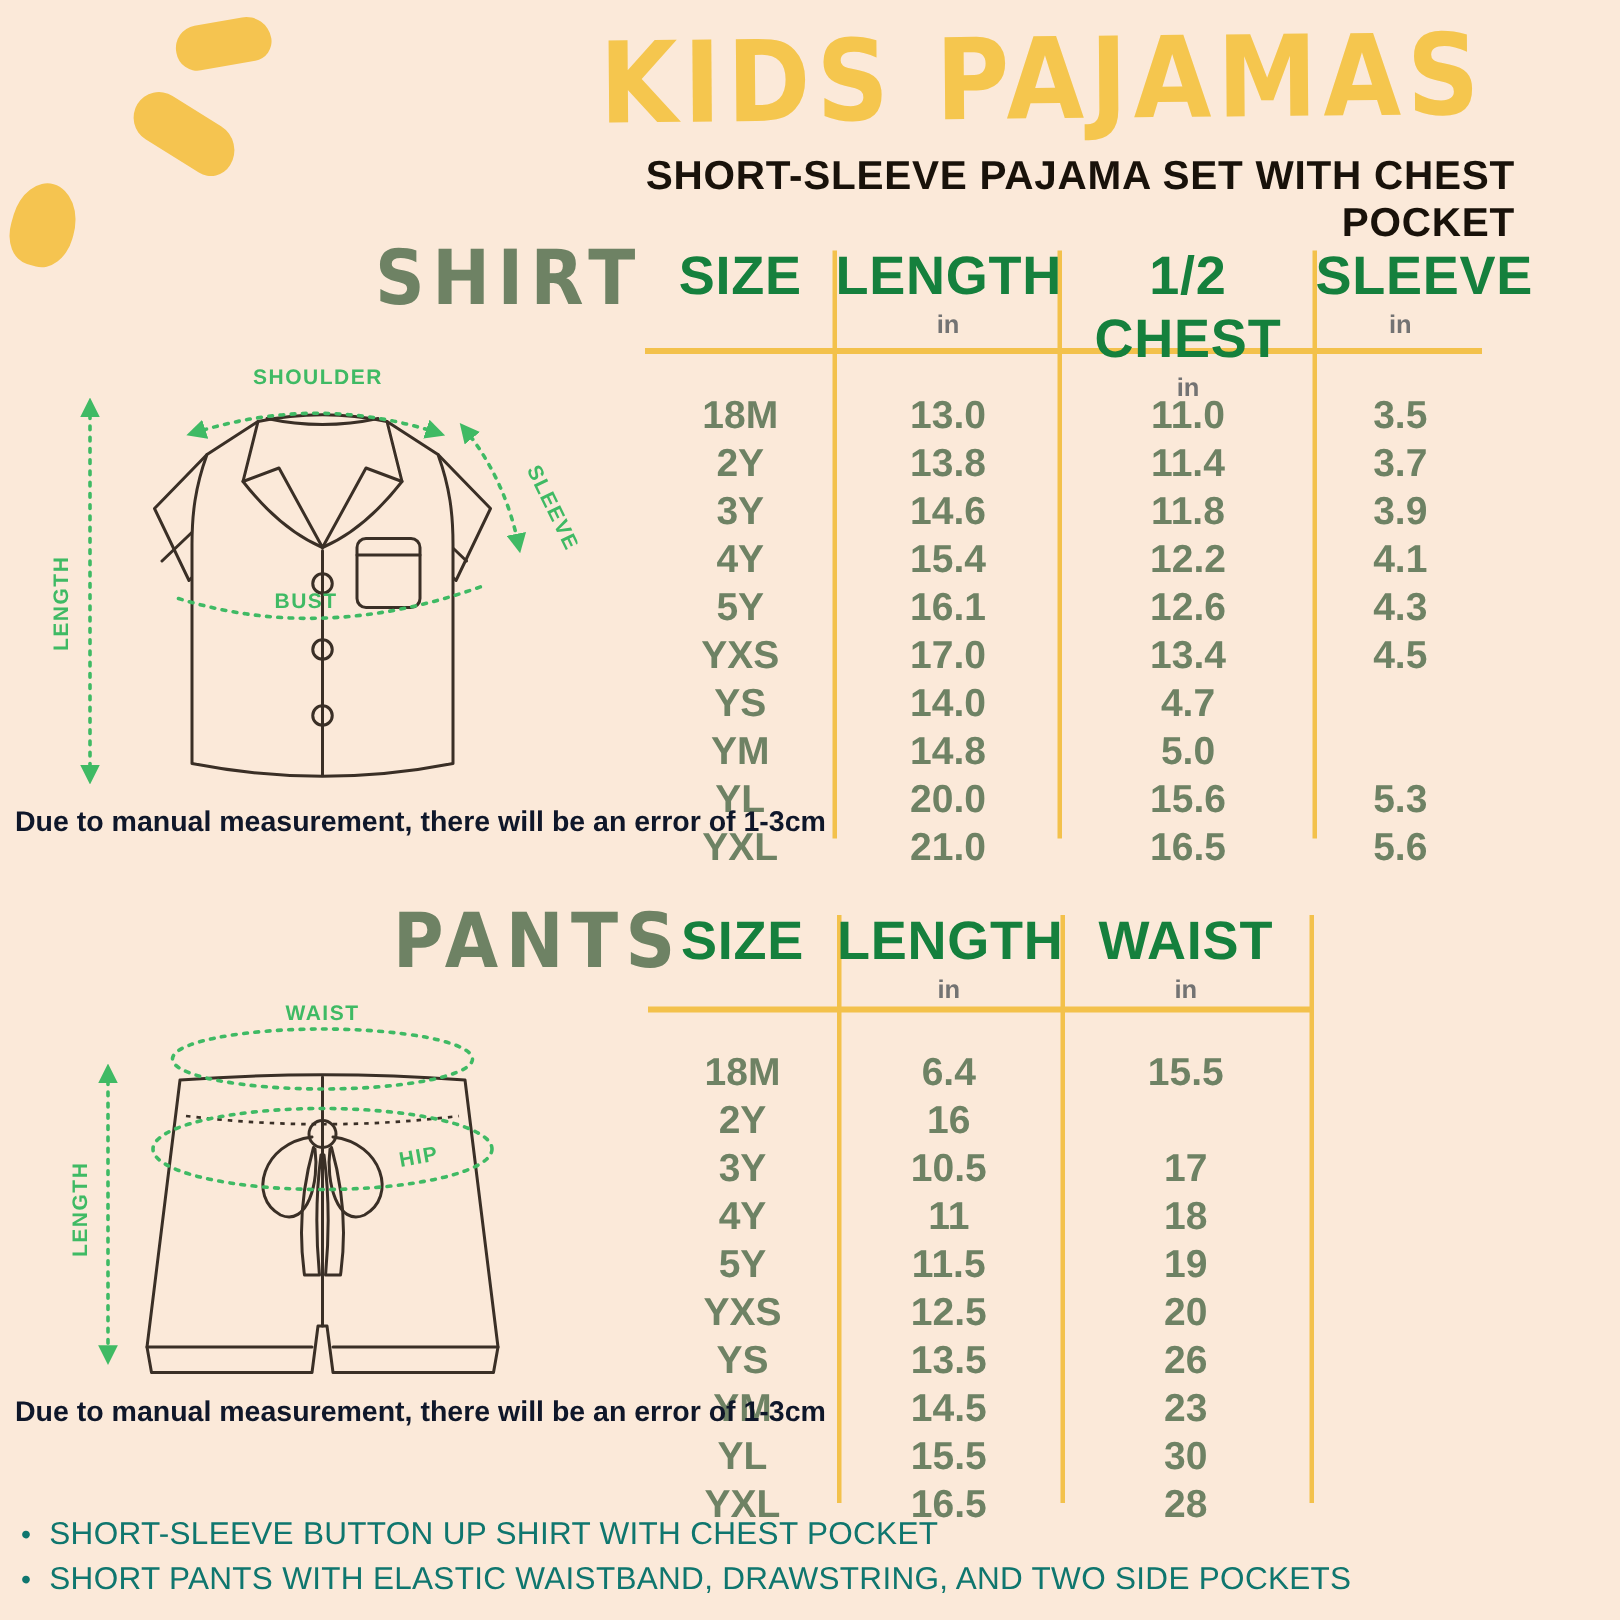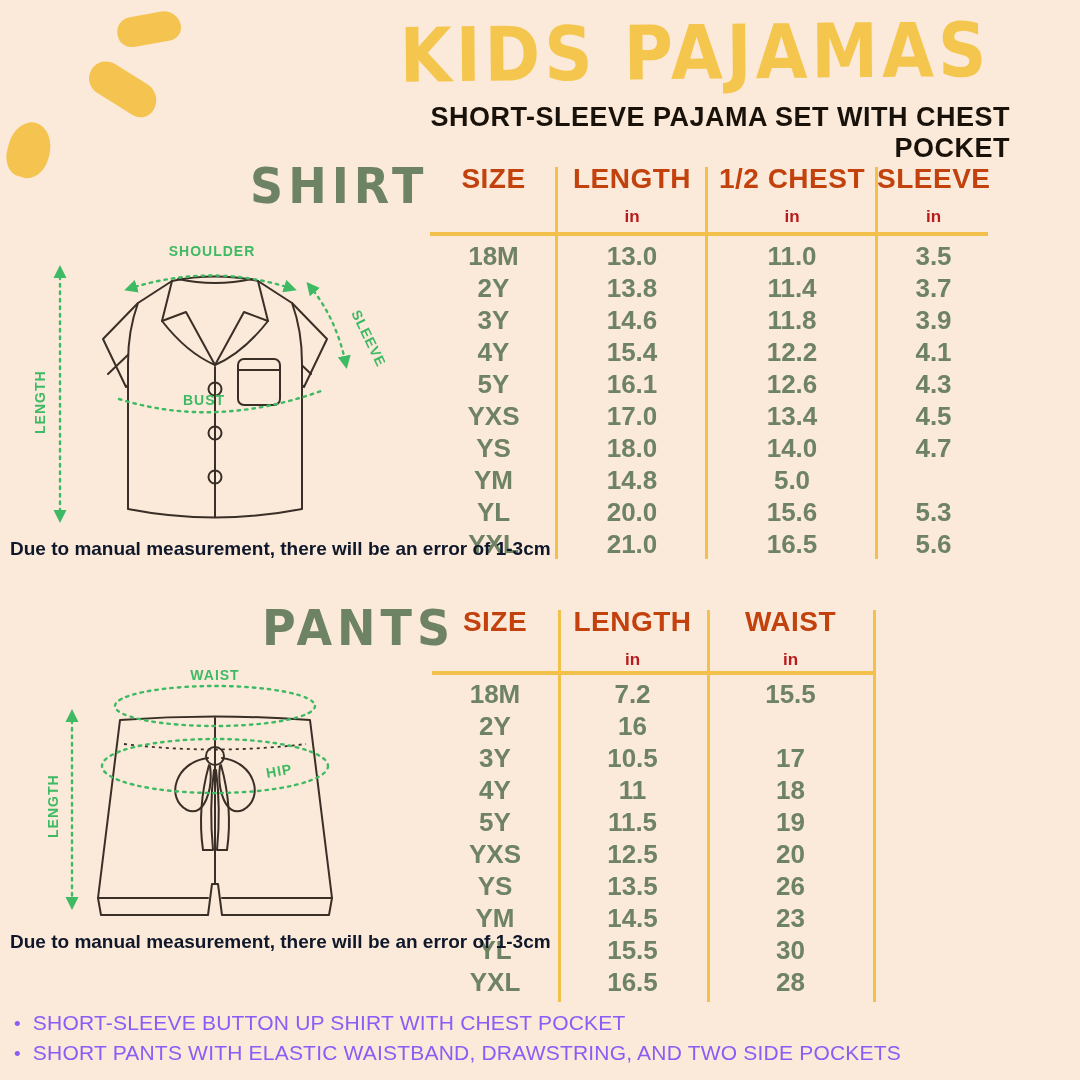--- a/index.html
+++ b/index.html
@@ -30,34 +30,34 @@
   .shirt-table{left:430px;top:155px;width:560px;height:412px;}
   .pants-table{left:432px;top:598px;width:444px;height:412px;}
   .vline{position:absolute;width:3px;background:#f3c14b;top:12px;height:392px;}
   .hline{position:absolute;height:4px;background:#f3c14b;left:0;}
   .shirt-table .hline{top:77px;width:558px;}
   .pants-table .hline{top:73px;width:442px;}
   .thead{display:grid;position:absolute;top:8px;left:0;right:0;}
   .shirt-table .thead,.shirt-table .trow{grid-template-columns:127px 150px 170px 113px;}
   .pants-table .thead,.pants-table .trow{grid-template-columns:126px 149px 167px;}
   .hcell{text-align:center;}
-  .hlabel{font-size:28px;font-weight:bold;color:#c2410c;letter-spacing:0.5px;}
-  .hunit{font-size:17px;font-weight:bold;color:#b91c1c;margin-top:12px;min-height:20px;}
-  .tbody{position:absolute;left:0;right:0;}
+  .hlabel{font-size:36px;font-weight:bold;color:#15803d;letter-spacing:0.5px;}
+  .hunit{font-size:17px;font-weight:bold;color:#737373;margin-top:2px;min-height:20px;}
+  .tbody{position:absolute;left:0;right:0;margin-top:20px;}
   .shirt-table .tbody{top:85px;}
   .pants-table .tbody{top:80px;}
   .trow{display:grid;height:32px;line-height:32px;}
   .tcell{text-align:center;font-size:26px;font-weight:bold;color:#6e8264;}
 
   
   .note{position:absolute;left:10px;font-size:19px;font-weight:bold;color:#0f172a;}
   .note-shirt{top:538px;}
   .note-pants{top:931px;}
   .footer{position:absolute;left:14px;top:1008px;width:1050px;}
-  .bullet-item{font-size:21px;color:#8b5cf6;line-height:29px;letter-spacing:0.2px;}
+  .bullet-item{font-size:21px;color:#0f766e;line-height:29px;letter-spacing:0.2px;}
   .bullet-item::before{content:"•";margin-right:12px;font-size:19px;}
 
   
   .diagram{position:absolute;}
   .shirt-diagram{left:15px;top:241px;width:370px;height:300px;}
   .pants-diagram{left:15px;top:658px;width:370px;height:290px;}
   .dim-label{fill:#3fba64;font-size:14px;font-weight:bold;font-family:"Liberation Sans",sans-serif;letter-spacing:1px;}
   .dim-line{stroke:#3fba64;stroke-width:2.4;fill:none;stroke-dasharray:2.5 5;stroke-linecap:round;}
   .cloth{stroke:#3a2f26;stroke-width:2;fill:#fbe9d9;stroke-linejoin:round;}
   .cloth-line{stroke:#3a2f26;stroke-width:2;fill:none;stroke-linejoin:round;stroke-linecap:round;}
@@ -132,21 +132,20 @@
         <div class="tcell">4.3</div>
       </div>
         <div class="trow">
         <div class="tcell">YXS</div>
         <div class="tcell">17.0</div>
         <div class="tcell">13.4</div>
         <div class="tcell">4.5</div>
       </div>
         <div class="trow">
         <div class="tcell">YS</div>
-        <div class="tcell">18.0</div>
         <div class="tcell">14.0</div>
         <div class="tcell">4.7</div>
       </div>
         <div class="trow">
         <div class="tcell">YM</div>
         <div class="tcell">14.8</div>
         <div class="tcell">5.0</div>
       </div>
         <div class="trow">
         <div class="tcell">YL</div>
@@ -215,21 +214,21 @@
         <div class="hunit">in</div>
       </div>
         <div class="hcell">
         <div class="hlabel">WAIST</div>
         <div class="hunit">in</div>
       </div>
       </div>
     <div class="tbody">
         <div class="trow">
         <div class="tcell">18M</div>
-        <div class="tcell">7.2</div>
+        <div class="tcell">6.4</div>
         <div class="tcell">15.5</div>
       </div>
         <div class="trow">
         <div class="tcell">2Y</div>
         <div class="tcell">16</div>
       </div>
         <div class="trow">
         <div class="tcell">3Y</div>
         <div class="tcell">10.5</div>
         <div class="tcell">17</div>

